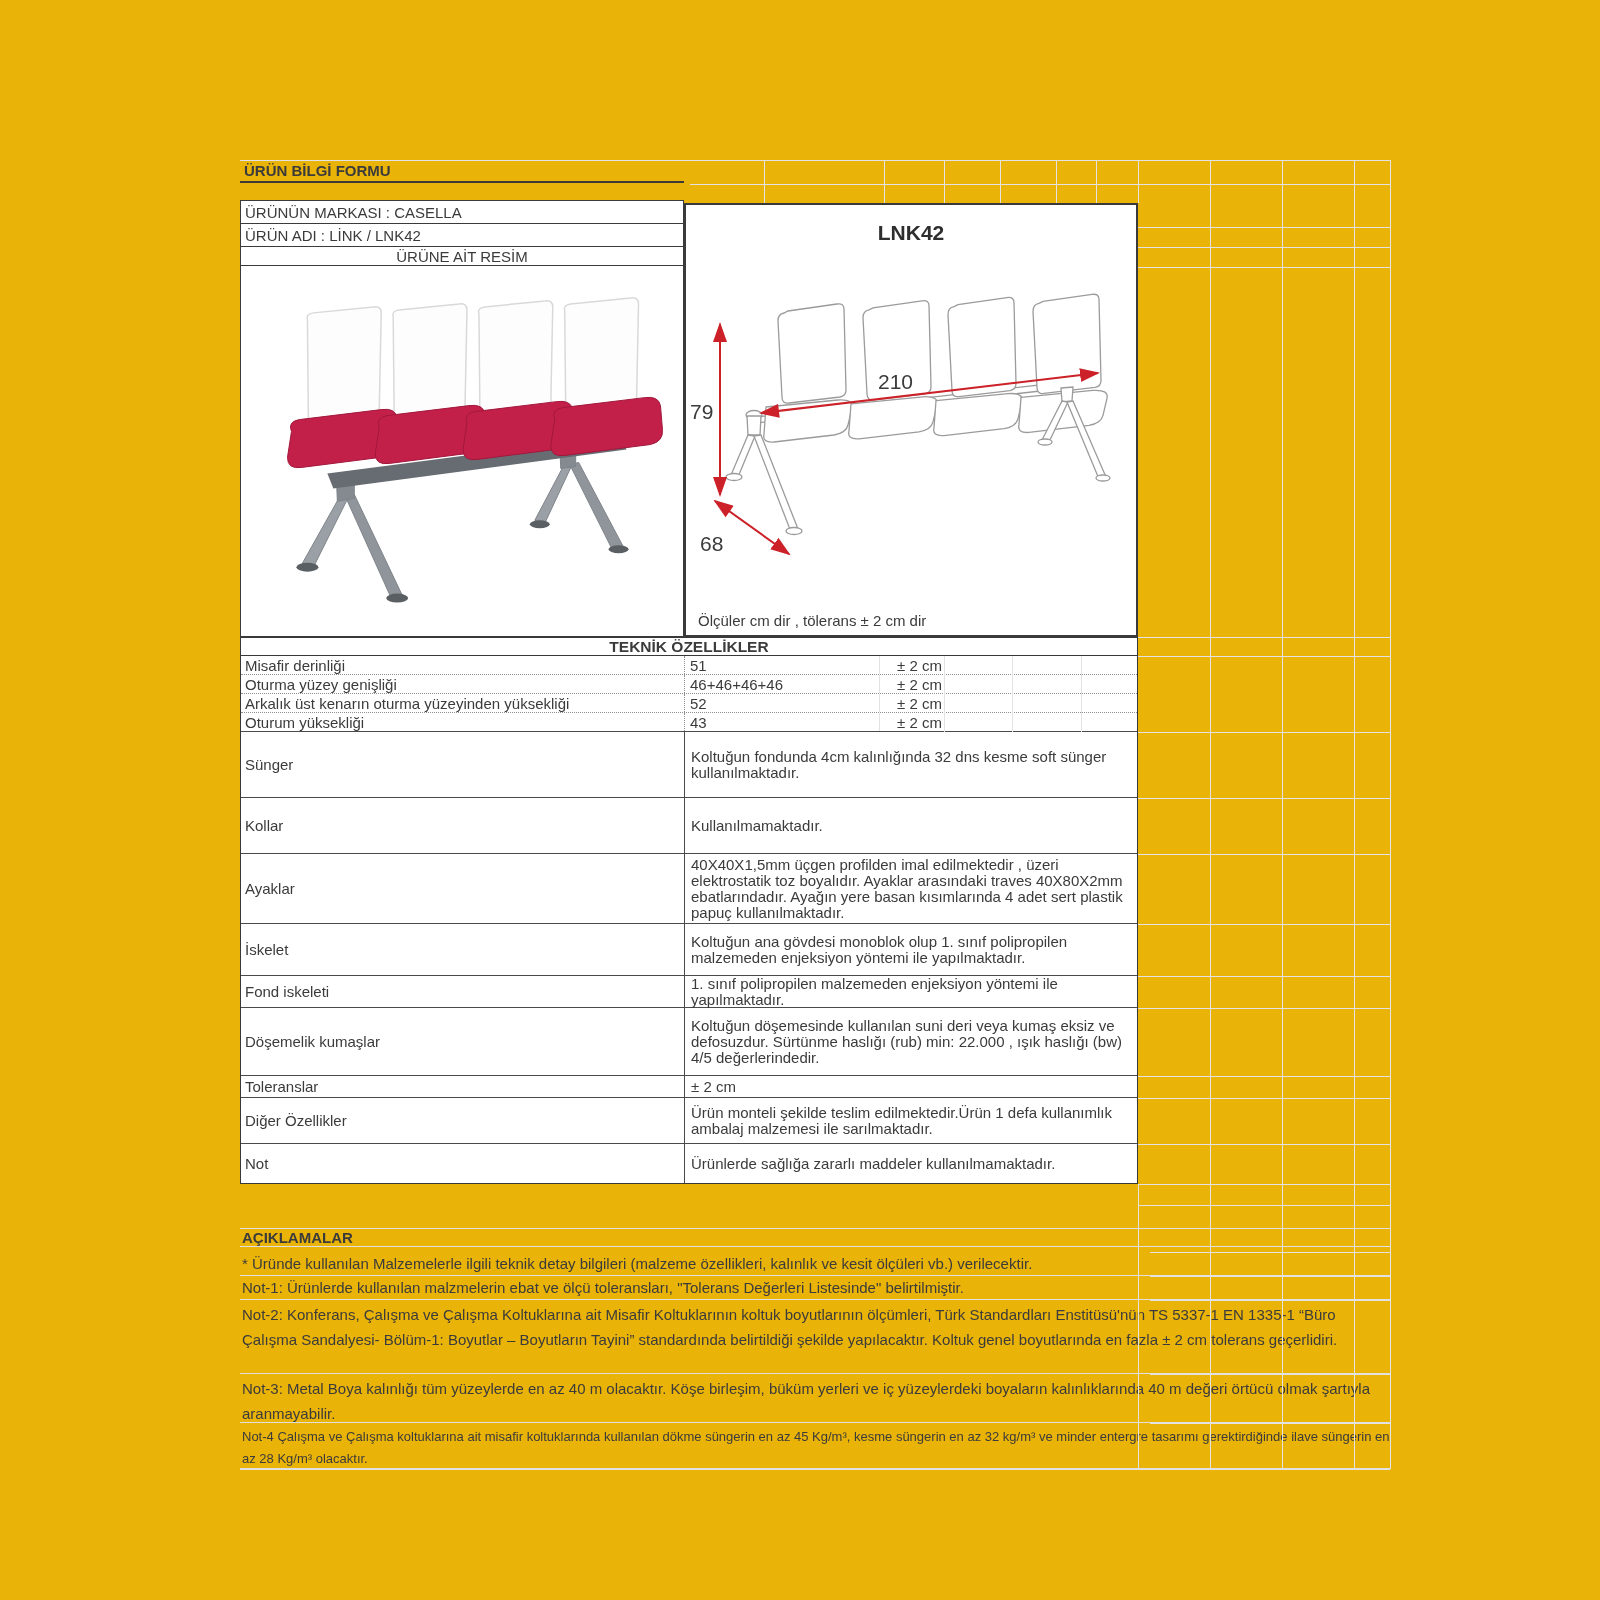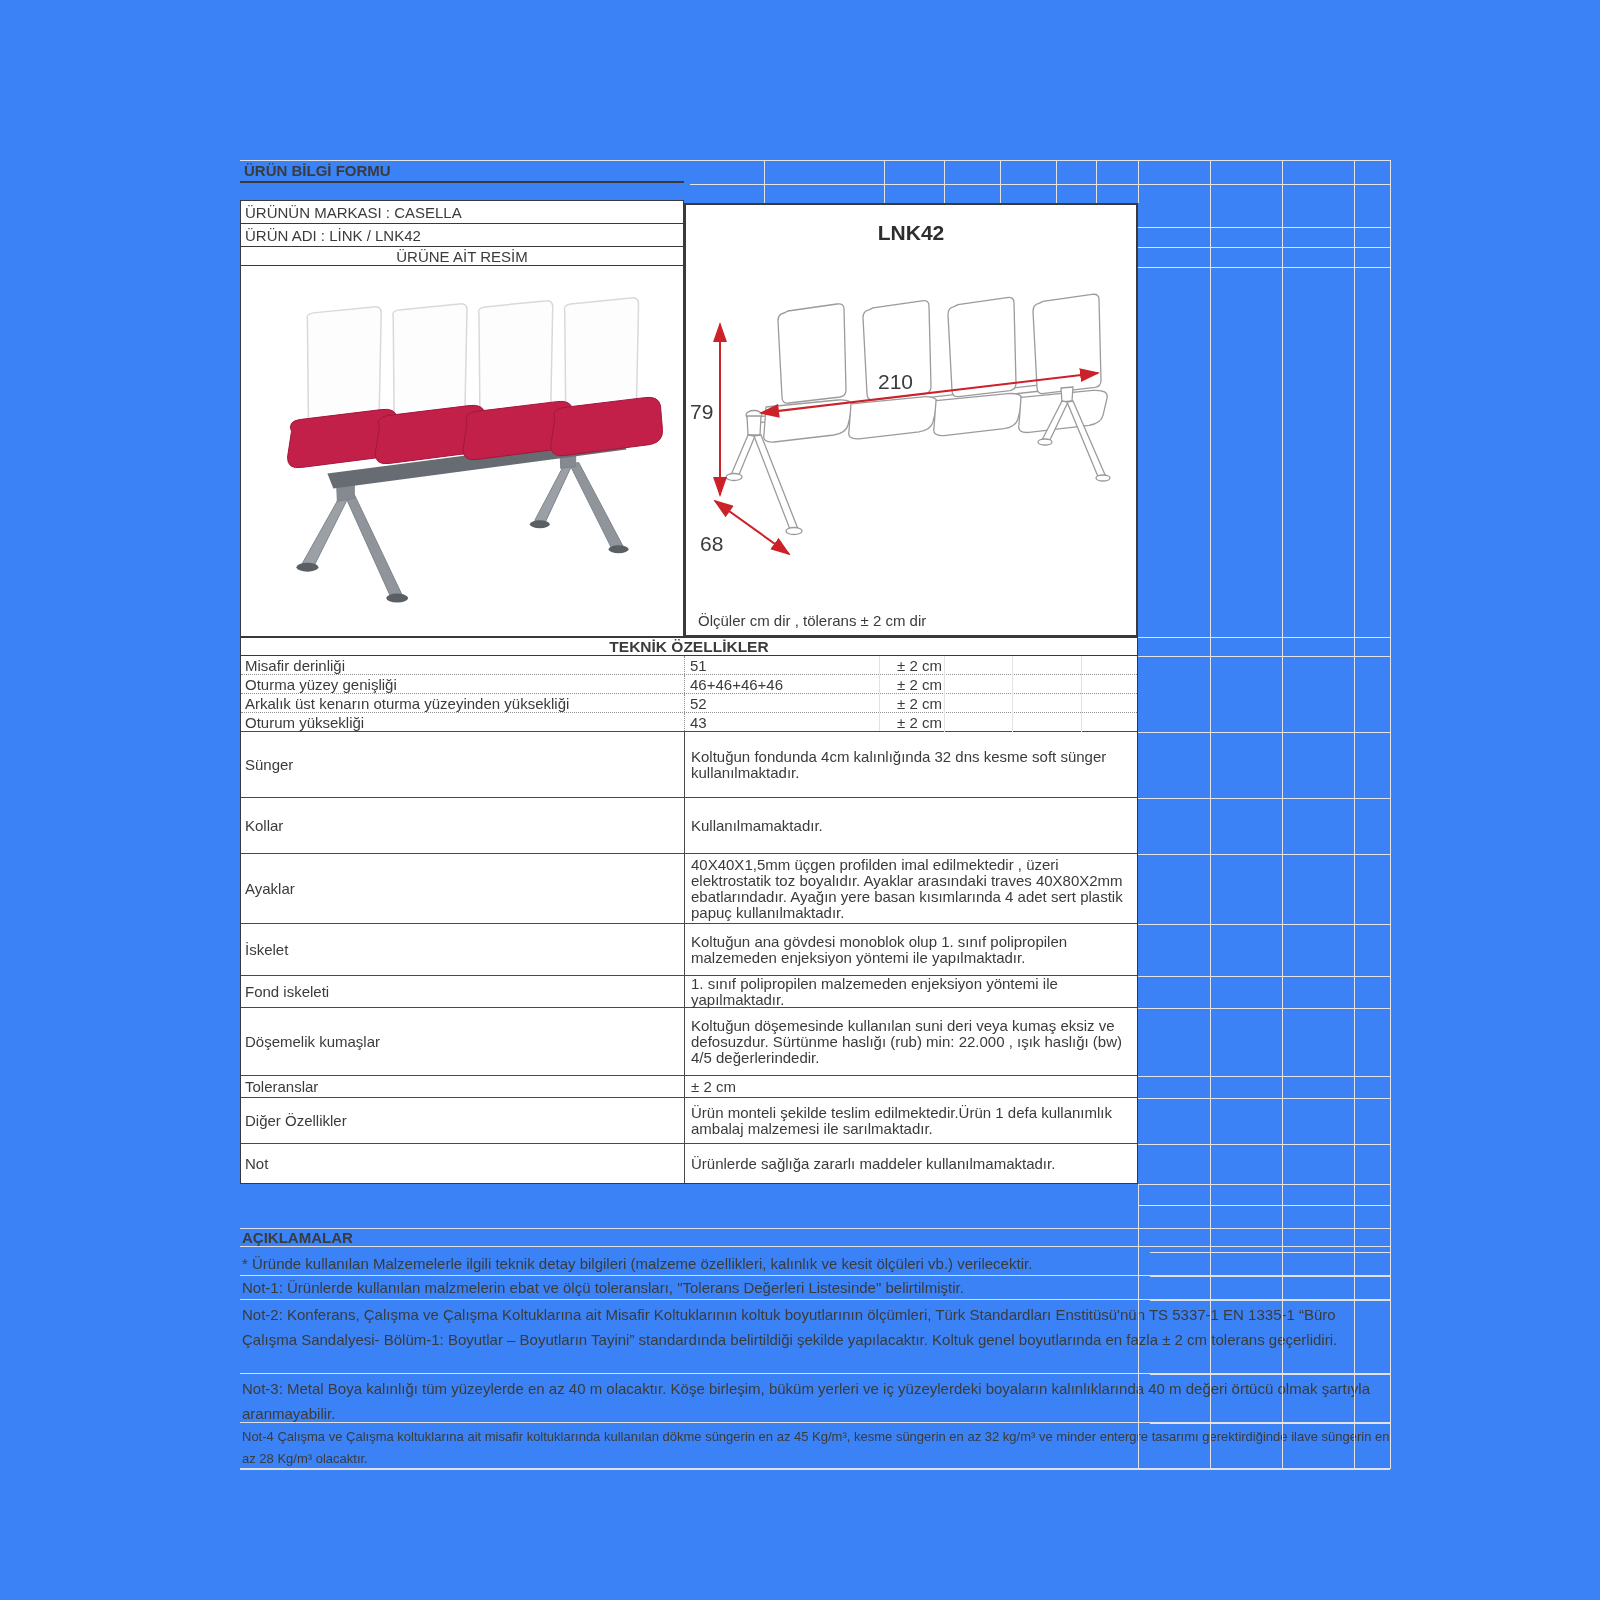--- a/index.html
+++ b/index.html
@@ -1,17 +1,17 @@
 <!DOCTYPE html>
 <html><head>
 <meta charset="utf-8">
 <style>
   html,body{margin:0;padding:0;background:#ffffff;}
   .sheet{
-    position:relative;width:1600px;height:1600px;background:#3b82f6;overflow:hidden;
+    position:relative;width:1600px;height:1600px;background:#eab308;overflow:hidden;
     font-family:"Liberation Sans","DejaVu Sans",sans-serif;color:#3b3b3b;
   }
   .abs{position:absolute;box-sizing:border-box;}
   .gridline{position:absolute;background:#e3e3e3;}
   
   .doc-title{left:240px;top:160px;width:444px;height:23px;border-bottom:2px solid #3a3a3a;
     font-weight:bold;font-size:15px;display:flex;align-items:center;padding-left:4px;}
   .hdr-row{left:240px;width:444px;border:1px solid #3a3a3a;border-top:none;
     font-size:15px;display:flex;align-items:center;padding-left:4px;background:#fff;}
   .hdr-row.first{border-top:1px solid #3a3a3a;}

